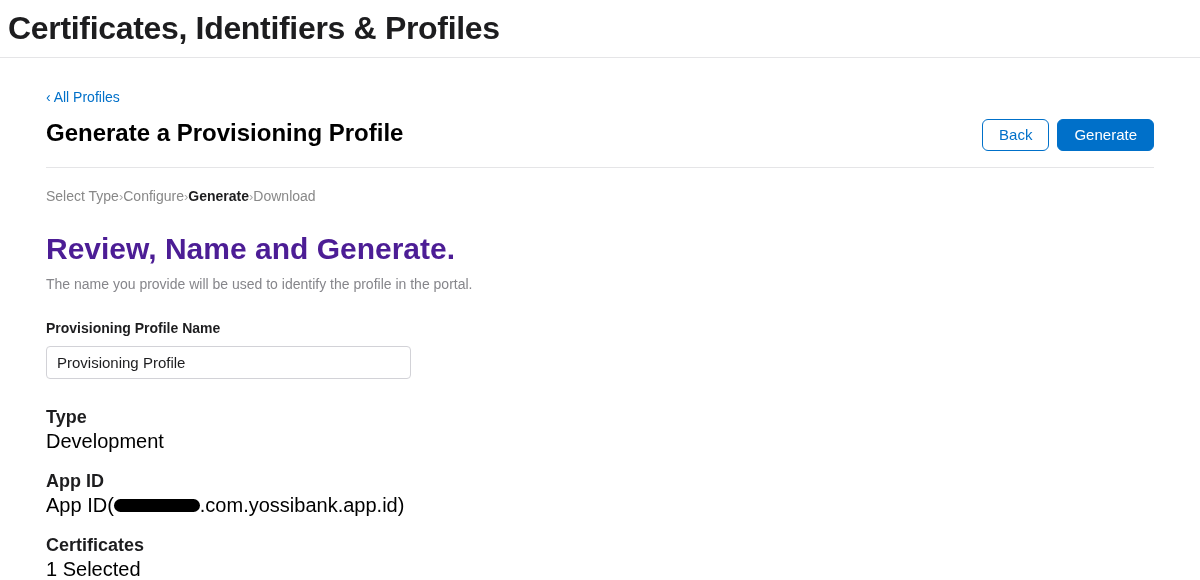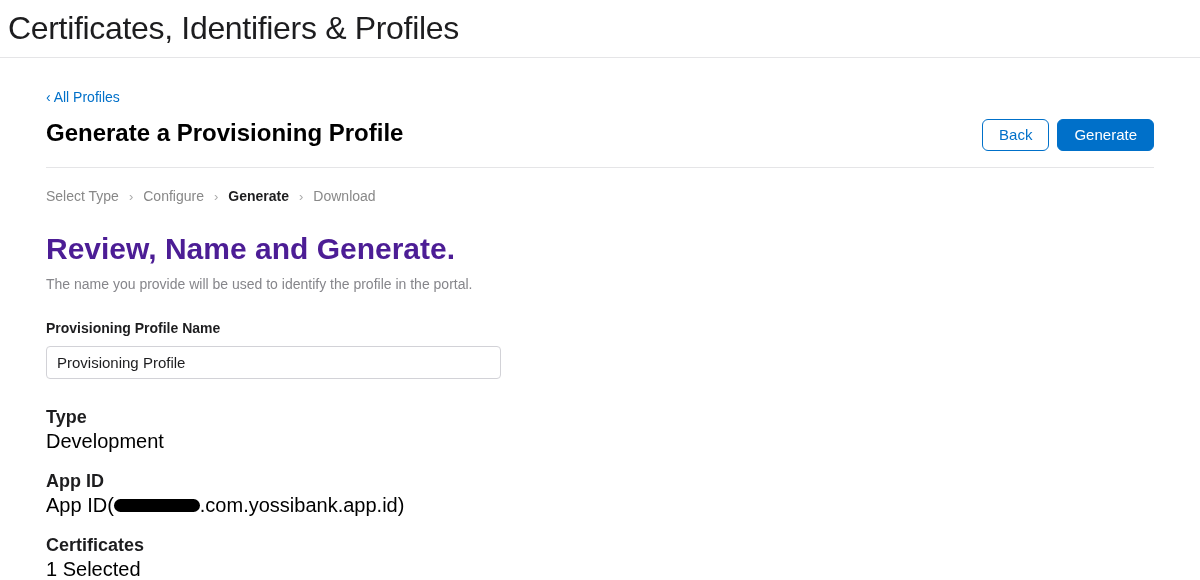--- a/index.html
+++ b/index.html
@@ -14,21 +14,21 @@
       width: 1200px;
       height: 580px;
       overflow: hidden;
     }
     .page-header {
       padding: 10px 8px 10px 8px;
       border-bottom: 1px solid #e5e5e7;
     }
     .page-header h1 {
       font-size: 32px;
-      font-weight: 400;
+      font-weight: 700;
       letter-spacing: -0.01em;
       color: #1d1d1f;
     }
     .content {
       padding: 30px 46px 0 46px;
     }
     .back-link {
       display: inline-flex;
       align-items: center;
       color: #0070c9;
@@ -71,21 +71,21 @@
       border-color: #0070c9;
     }
     .btn-primary {
       background: #0070c9;
       color: #fff;
       border-color: #0070c9;
     }
     .breadcrumb {
       display: flex;
       align-items: center;
-      gap: 10px;
+      gap: 0;
       color: #888;
       font-size: 14px;
       padding: 20px 0 8px 0;
     }
     .breadcrumb .bc-item.active {
       color: #1d1d1f;
       font-weight: 600;
     }
     .breadcrumb .sep {
       color: #aaa;
@@ -105,21 +105,21 @@
     .form-section {
       margin-top: 28px;
     }
     .form-label {
       font-size: 14px;
       font-weight: 600;
       color: #1d1d1f;
       margin-bottom: 10px;
     }
     .text-input {
-      width: 455px;
+      width: 365px;
       padding: 7px 10px;
       font-size: 15px;
       border: 1px solid #d2d2d7;
       border-radius: 4px;
       color: #1d1d1f;
       background: #fff;
     }
     .summary {
       margin-top: 28px;
     }

